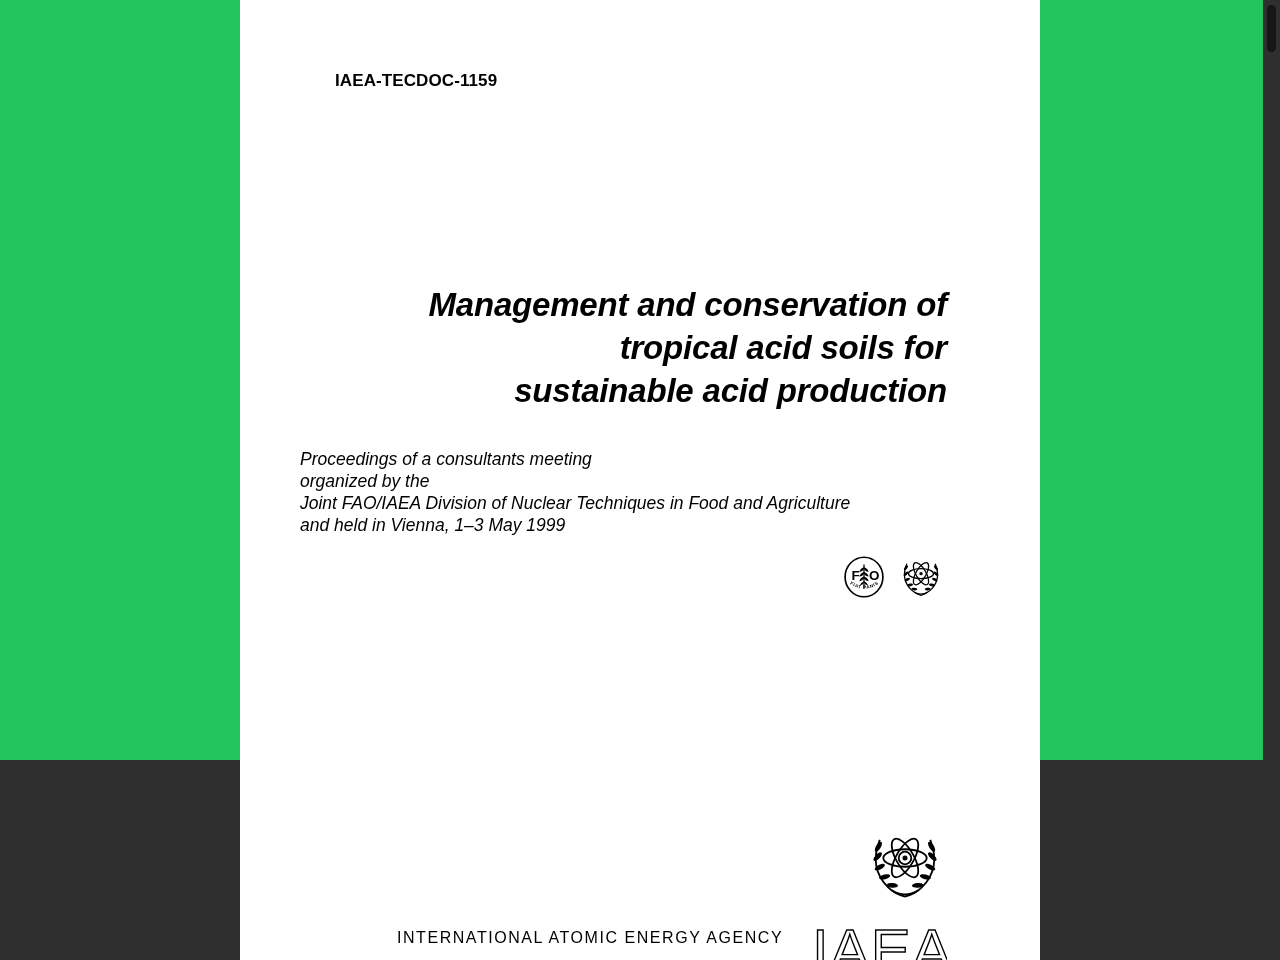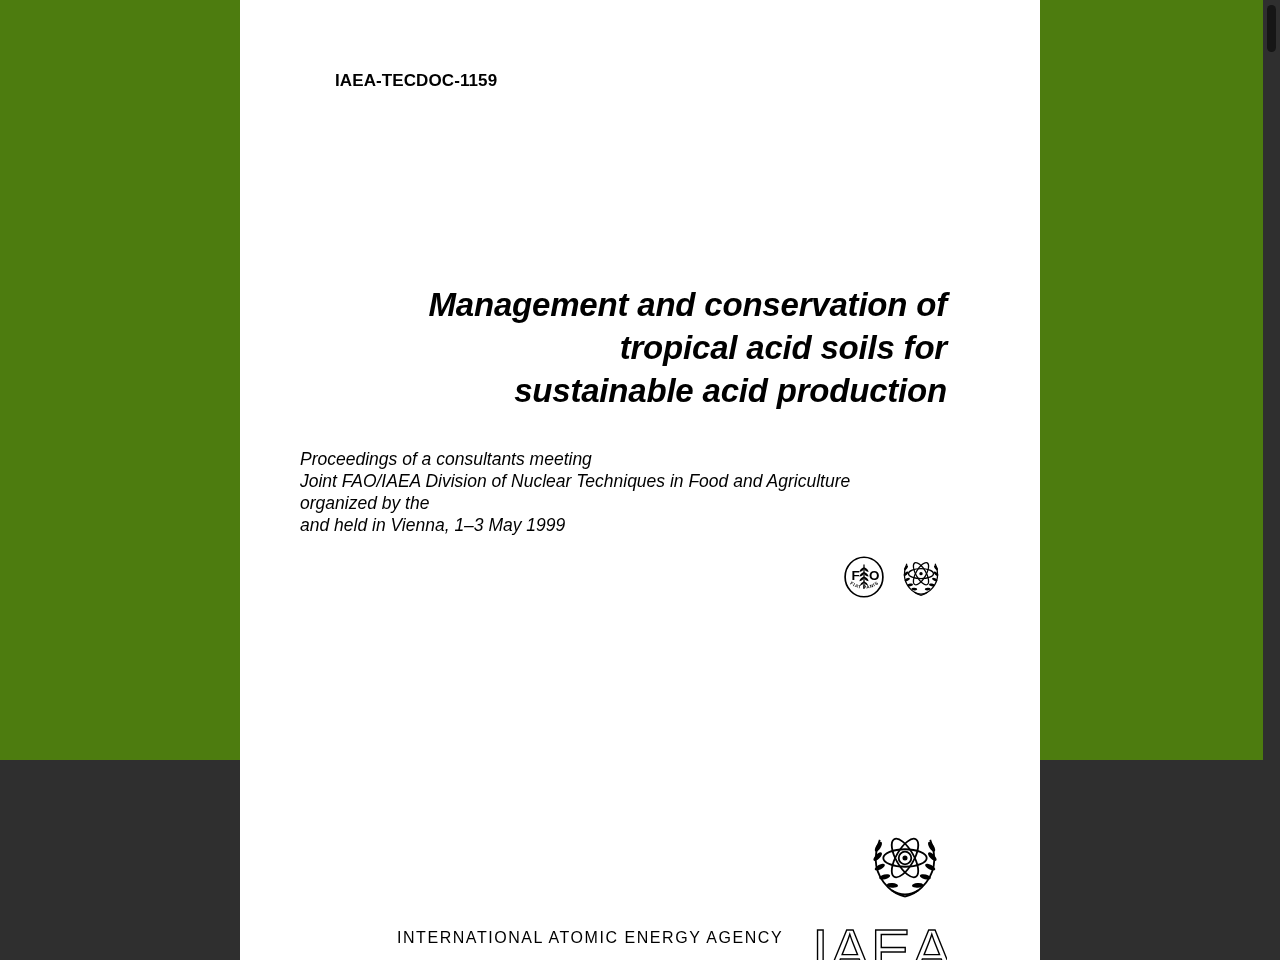--- a/index.html
+++ b/index.html
@@ -7,21 +7,21 @@
   html, body {
     margin: 0; padding: 0;
     width: 1280px; height: 960px;
     overflow: hidden;
     background: #2f2f2f;
     font-family: "Liberation Sans", sans-serif;
   }
   #viewer {
     position: relative;
     width: 1280px; height: 760px;
-    background: #4d7c0f;
+    background: #22c55e;
   }
   
   #page {
     position: absolute;
     left: 240px; top: 0;
     width: 800px; height: 960px;
     background: #ffffff;
     overflow: hidden;
   }
   .tecdoc-id {
@@ -113,22 +113,22 @@
     <div class="tecdoc-id">IAEA-TECDOC-1159</div>
 
     <div class="title-block">
       <div class="title-line">Management and conservation of</div>
       <div class="title-line">tropical acid soils for</div>
       <div class="title-line">sustainable acid production</div>
     </div>
 
     <div class="subtitle-block">
       <div class="subtitle-line">Proceedings of a consultants meeting</div>
+      <div class="subtitle-line">organized by the</div>
       <div class="subtitle-line">Joint FAO/IAEA Division of Nuclear Techniques in Food and Agriculture</div>
-      <div class="subtitle-line">organized by the</div>
       <div class="subtitle-line">and held in Vienna, 1–3 May 1999</div>
     </div>
 
     <div class="logo-row">
 
       <span class="logo-fao">
         <svg width="42" height="42" viewBox="0 0 100 100">
           <ellipse cx="50" cy="50" rx="45" ry="47" fill="#fff" stroke="#000" stroke-width="4"></ellipse>
           <text x="20" y="58" font-family="'Liberation Sans', sans-serif" font-size="32" font-weight="bold" fill="#000">F</text>
           <text x="62" y="58" font-family="'Liberation Sans', sans-serif" font-size="32" font-weight="bold" fill="#000">O</text>

